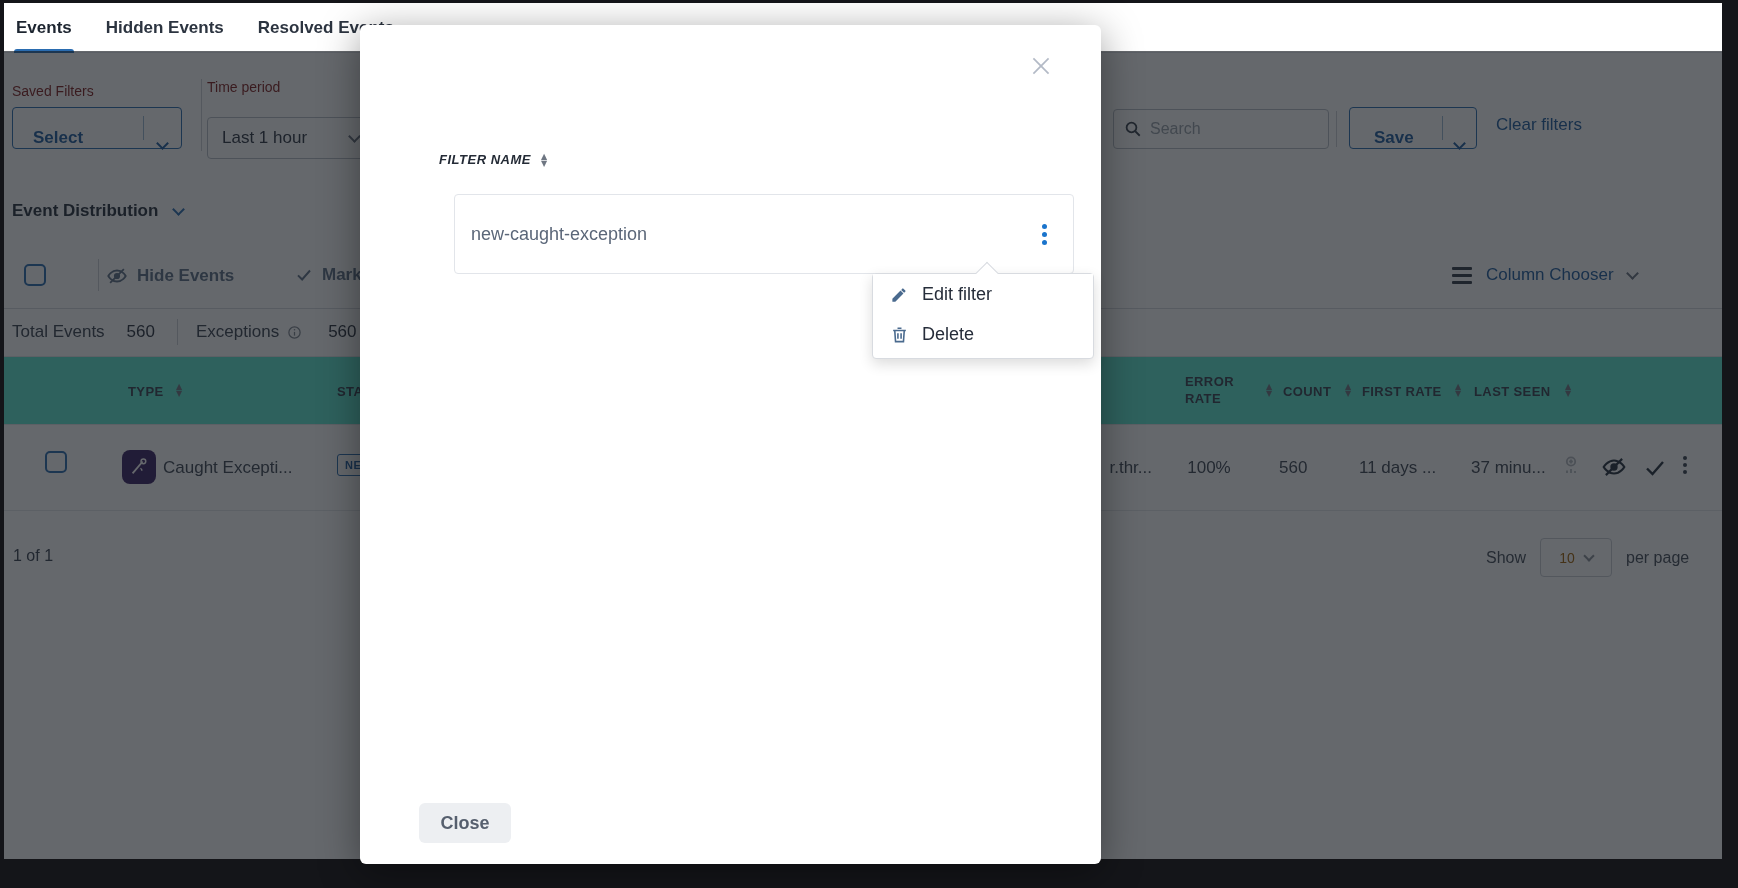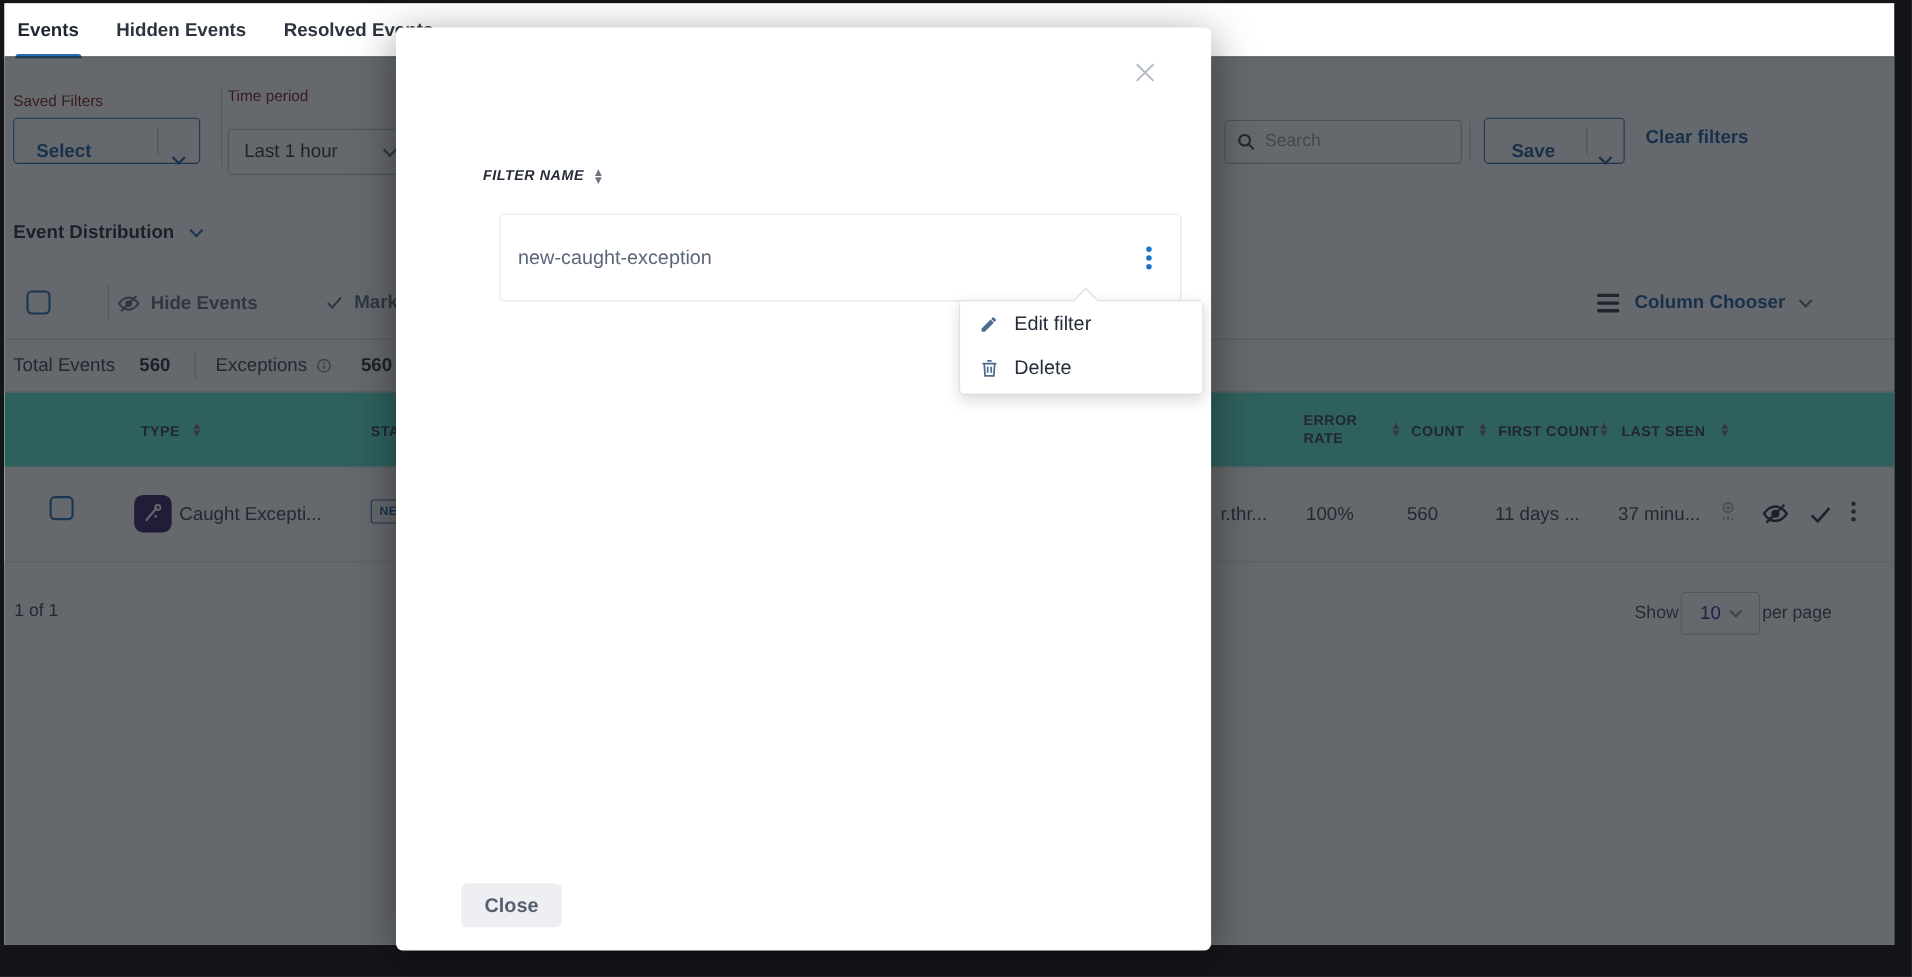--- a/index.html
+++ b/index.html
@@ -13,21 +13,21 @@
 
   
   .tabbar { position:absolute; left:0; top:0; width:100%; height:50px; background:#fff; border-bottom:1px solid #e2e5e9; display:flex; align-items:center; gap:30px; padding-left:10px; }
   .tab { font-size:17px; font-weight:600; color:#2c3440; position:relative; height:50px; display:flex; align-items:center; padding:0 2px; cursor:pointer; }
   .tab.active { color:#1d2530; font-weight:700; }
   .tab.active::after { content:""; position:absolute; left:0; right:0; bottom:0; height:4px; background:#2a6cb0; border-radius:3px 3px 0 0; }
 
   
   .lbl { font-size:14px; color:#7f1d1d; }
   .blue { color:#1f5c9e; }
-  .bold { font-weight:700; }
+  .bold { font-weight:400; }
   .chev { width:9px; height:9px; border-right:2.5px solid currentColor; border-bottom:2.5px solid currentColor; transform:rotate(45deg); display:inline-block; margin-top:-4px; }
   .chev.thin { border-width:2px; }
   .vdiv { width:1px; background:#ccd0d6; position:absolute; }
   .sort { display:inline-flex; flex-direction:column; font-family:"DejaVu Sans", sans-serif; font-size:8px; line-height:7px; color:#6e7682; letter-spacing:0; }
   .hdr { font-size:13px; font-weight:700; color:#3a4250; letter-spacing:.4px; }
 
   .outline-btn { border:1.5px solid #2a6cb0; border-radius:4px; background:#fff; display:flex; align-items:flex-end; cursor:pointer; }
   .outline-btn .olabel { font-size:17px; font-weight:700; color:#1f5c9e; }
   .outline-btn .osep { width:1px; align-self:stretch; margin:8px 0; background:#9db8d4; }
 
@@ -68,21 +68,21 @@
 
   .popmenu { position:absolute; left:512px; top:248px; width:222px; height:86px; background:#fff; border:1px solid #d8dbe0; border-radius:4px; box-shadow:0 5px 14px rgba(0,0,0,.14); z-index:30; }
   .popmenu .caret { position:absolute; left:106px; top:-9px; width:16px; height:16px; background:#fff; border-left:1px solid #d8dbe0; border-top:1px solid #d8dbe0; transform:rotate(45deg); }
   .mitem { height:40px; display:flex; align-items:center; gap:13px; padding-left:17px; font-size:18px; color:#262d3a; cursor:pointer; position:relative; z-index:2; background:#fff; }
   .mitem:first-child { margin-top:3px; border-radius:4px 4px 0 0; }
   .mitem .micon { color:#4a6a8e; display:flex; }
 
   .closebtn { position:absolute; left:59px; top:778px; width:92px; height:40px; background:#edeff2; border:none; border-radius:6px; font-family:inherit; font-size:18px; font-weight:700; color:#565f6e; cursor:pointer; }
 
   
-  .pselect { border:1px solid #c9cdd4; border-radius:4px; background:#fff; display:flex; align-items:center; justify-content:center; gap:10px; font-size:17px; color:#4c1d95; cursor:pointer; }
+  .pselect { border:1px solid #c9cdd4; border-radius:4px; background:#fff; display:flex; align-items:center; justify-content:center; gap:10px; font-size:14px; color:#a16207; cursor:pointer; }
 
   input.search { width:100%; height:100%; border:none; outline:none; font-family:inherit; font-size:16px; color:#2e3542; background:transparent; }
   input.search::placeholder { color:#98a0a9; }
 </style>
 </head>
 <body>
 
 <div class="window">
 
   <div class="tabbar">
@@ -191,21 +191,21 @@
     <span class="abs hdr" style="left:1181px;top:16px;width:64px;line-height:17px">ERROR RATE</span>
     <span class="abs sort" style="left:1262px;top:26px">
         <span>▲</span>
         <span>▼</span>
       </span>
     <span class="abs hdr" style="left:1279px;top:27px">COUNT</span>
     <span class="abs sort" style="left:1341px;top:26px">
         <span>▲</span>
         <span>▼</span>
       </span>
-    <span class="abs hdr" style="left:1358px;top:27px">FIRST COUNT</span>
+    <span class="abs hdr" style="left:1358px;top:27px">FIRST RATE</span>
     <span class="abs sort" style="left:1451px;top:26px">
         <span>▲</span>
         <span>▼</span>
       </span>
     <span class="abs hdr" style="left:1470px;top:27px">LAST SEEN</span>
     <span class="abs sort" style="left:1561px;top:26px">
         <span>▲</span>
         <span>▼</span>
       </span>
   </div>
@@ -249,21 +249,21 @@
         </svg>
     </span>
     <span class="abs kebab" style="left:1679px;top:31px">
         <i></i>
         <i></i>
         <i></i>
       </span>
   </div>
 
   <div class="abs" style="left:9px;top:544px;font-size:16px;color:#3a4250">1 of 1</div>
-  <div class="abs" style="left:1482px;top:535px;display:flex;align-items:center;gap:2px">
+  <div class="abs" style="left:1482px;top:535px;display:flex;align-items:center;gap:14px">
     <span style="font-size:16px;color:#454d59">Show</span>
     <span class="pselect" style="width:72px;height:39px">
       <span>10</span>
       <span class="chev thin" style="color:#8a9099;width:8px;height:8px"></span>
     </span>
     <span style="font-size:16px;color:#454d59">per page</span>
   </div>
 
   <div class="overlay"></div>
 </div>

